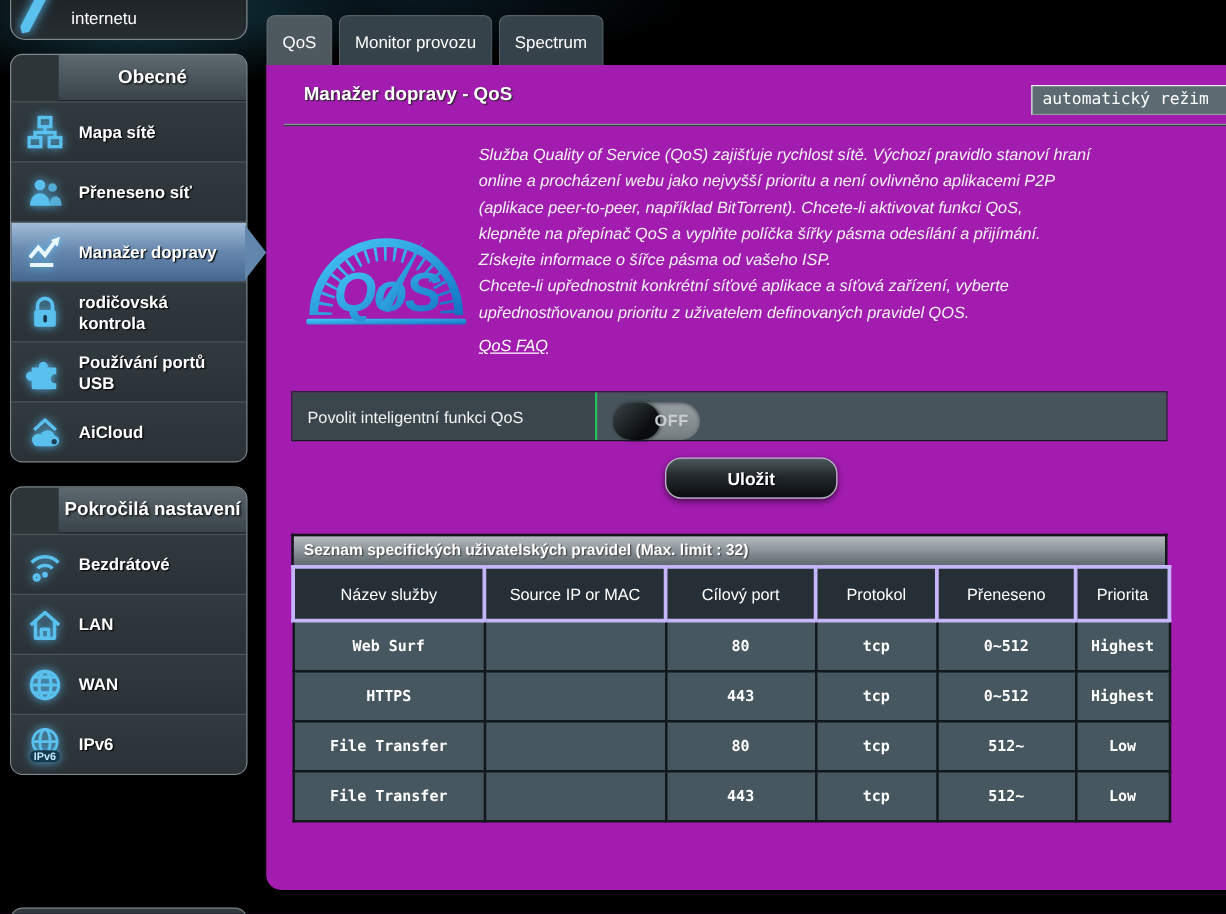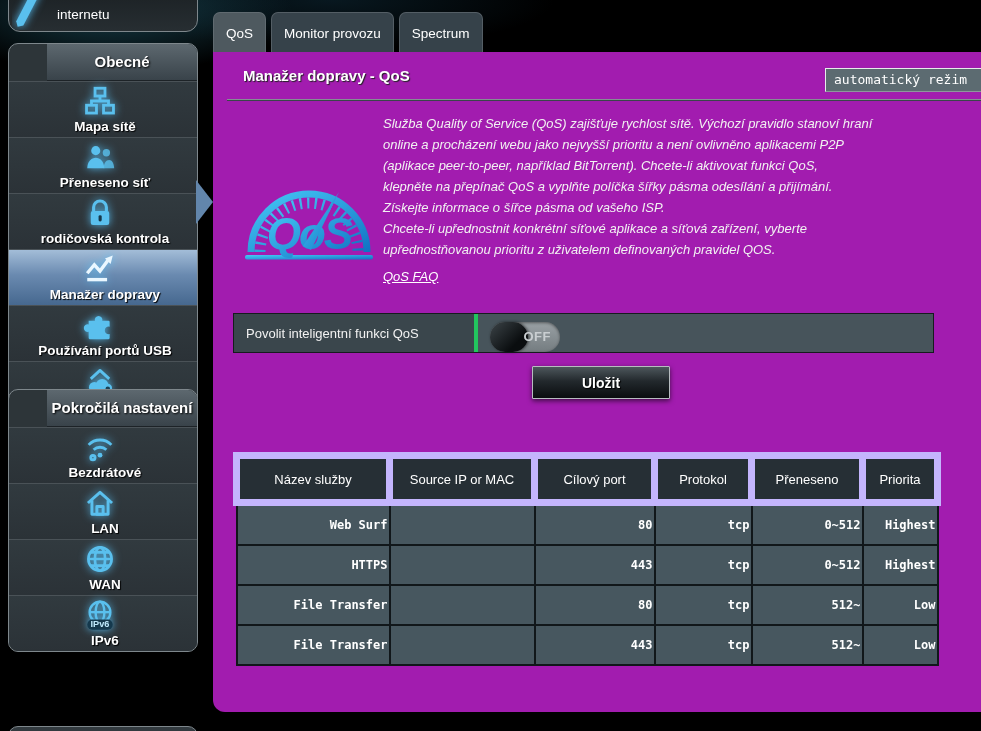--- a/index.html
+++ b/index.html
@@ -15,21 +15,21 @@
   #quick-box{top:-26px;height:58px;border-radius:12px;
     background:linear-gradient(#171c1f,#272e32);display:flex;align-items:flex-end;
     padding:0 8px 9px 48px;}
   #quick-box .qlabel{color:#fff;font-size:13.5px;}
   #pen-icon{position:absolute;left:12px;top:-16px;}
   .side-header{height:36px;line-height:36px;text-align:center;color:#fff;font-weight:bold;
     font-size:15px;background:linear-gradient(#5d686f,#39434a);
     text-shadow:1px 1px 2px #000;border-bottom:1px solid #1d2327;margin-left:38px;}
   .side-item{display:flex;align-items:center;min-height:48px;box-sizing:border-box;
     padding:2px 6px 2px 10px;border-top:1px solid #4a5257;cursor:pointer;
-    background:linear-gradient(#313a3f,#2b3237);flex-direction:column;}
+    background:linear-gradient(#313a3f,#2b3237);}
   .side-item:first-of-type{border-top:none;}
   .side-item .icn{width:34px;height:32px;flex:0 0 34px;margin-right:10px;
     filter:drop-shadow(0 0 4px rgba(90,200,255,.85));}
   .side-item .lbl{color:#fff;font-weight:bold;font-size:13.5px;line-height:17px;
     text-shadow:1px 1px 1px #000;}
   .side-item.selected{background:linear-gradient(#a3bdd8,#6a8ab0 45%,#46688f);}
   #sel-arrow{position:absolute;left:196px;top:180px;width:0;height:0;
     border-top:22px solid transparent;border-bottom:22px solid transparent;
     border-left:17px solid #6286ac;}
   #section-general{top:43px;}
@@ -60,48 +60,48 @@
   #qos-logo{position:absolute;left:30px;top:104px;}
   #desc-block{position:absolute;left:170px;top:61px;right:28px;}
   #desc-text{color:#f2f2f2;font-size:13px;font-style:italic;line-height:21px;
     white-space:pre-line;}
   #faq-link{display:inline-block;margin-top:9px;color:#fff;font-size:13px;
     font-style:italic;text-decoration:underline;cursor:pointer;}
   
   #qos-toggle-row{position:absolute;left:20px;top:261px;width:701px;height:40px;
     box-sizing:border-box;border:1px solid #161b1e;display:flex;}
   #qos-toggle-row .cell-label{width:244px;box-sizing:border-box;background:#3a464c;
-    border-right:4px solid #22c55e;color:#f2f2f2;font-size:13px;display:flex;
+    border-right:2px solid #22c55e;color:#f2f2f2;font-size:13px;display:flex;
     align-items:center;padding-left:12px;}
   #qos-toggle-row .cell-ctrl{flex:1;background:#47545b;display:flex;
     align-items:flex-end;padding-left:12px;}
   #qos-switch{position:relative;width:70px;height:30px;border-radius:16px;
     background:linear-gradient(#9aa1a5,#747c80);box-shadow:inset 0 1px 3px rgba(0,0,0,.45);
     cursor:pointer;}
   #qos-switch .knob{position:absolute;left:0;top:0;width:38px;height:30px;
     border-radius:16px;background:linear-gradient(135deg,#3c4448,#0a0d0f 70%);
     box-shadow:1px 0 3px rgba(0,0,0,.6);}
   #qos-switch .state{position:absolute;right:9px;top:0;line-height:30px;
     color:#c9ced1;font-weight:bold;font-size:13px;letter-spacing:.5px;}
   
   #save-btn{position:absolute;left:319px;top:314px;width:138px;height:33px;
     background:linear-gradient(180deg,#4d575c 0%,#23292d 45%,#0a0d0f 100%);
-    border:1px solid #b7bdc0;border-radius:1px;color:#fff;font-weight:bold;
+    border:1px solid #b7bdc0;border-radius:13px;color:#fff;font-weight:bold;
     font-size:14px;font-family:"Liberation Sans",sans-serif;cursor:pointer;
     box-shadow:0 2px 5px rgba(0,0,0,.6);text-shadow:1px 1px 1px #000;}
   
   #table-title{position:absolute;left:20px;top:375px;width:701px;height:25px;
     box-sizing:border-box;background:linear-gradient(#b4bbbe,#8e979c 45%,#5f696f);
     border:2px solid #11171a;border-bottom:none;color:#fff;font-weight:bold;
     font-size:12.5px;line-height:22px;padding-left:8px;text-shadow:1px 1px 1px #444;}
   #rules-table{position:absolute;left:20px;top:400px;width:701px;
     border-collapse:collapse;table-layout:fixed;}
   #rules-table th{background:#262f35;height:38px;color:#fff;font-weight:normal;
-    font-size:13px;border:7px solid #c4b5fd;text-align:center;}
-  #rules-table td{background:#47575f;height:36px;color:#fff;text-align:right;
+    font-size:13px;border:3px solid #c4b5fd;text-align:center;}
+  #rules-table td{background:#47575f;height:36px;color:#fff;text-align:center;
     font-family:"DejaVu Sans Mono",monospace;font-weight:bold;font-size:12px;
     border:2px solid #11171a;}
   svg{display:block;}
 </style>
 </head>
 <body>
 
 <div id="bg-glow"></div>
 
 <div class="side-box" id="quick-box">
@@ -131,38 +131,38 @@
       <g fill="#5ac0ee">
         <circle cx="9" cy="7.5" r="3.2"></circle>
         <path d="M3 20 c0-5 3-7.5 6-7.5 s6 2.5 6 7.5 z"></path>
         <circle cx="16.5" cy="9" r="2.6" opacity=".8"></circle>
         <path d="M14.5 20 c.3-3.5 1.6-5.8 4-5.8 2 0 3.3 2.2 3.5 5.8 z" opacity=".8"></path>
       </g>
     </svg>
     <span class="lbl">Přeneseno síť</span>
   </div>
 
+  <div class="side-item selected">
+    <svg class="icn" viewBox="0 0 24 24">
+      <g stroke="#eaf7ff" stroke-width="2.4" fill="none">
+        <path d="M3 15 L8 9 L12 13.5 L17.5 6"></path>
+        <path d="M3 19.5 H17"></path>
+      </g>
+      <path fill="#eaf7ff" d="M15.5 4.5 L21 2.5 L19.5 8.5 Z"></path>
+    </svg>
+    <span class="lbl">Manažer dopravy</span>
+  </div>
+
   <div class="side-item">
     <svg class="icn" viewBox="0 0 24 24">
       <path d="M7.5 11 V8 a4.5 4.5 0 0 1 9 0 v3" fill="none" stroke="#5ac0ee" stroke-width="2.2"></path>
       <rect x="5.5" y="10.5" width="13" height="10" rx="1.5" fill="#5ac0ee"></rect>
       <rect x="11" y="13.5" width="2.2" height="4.5" rx="1" fill="#17384a"></rect>
     </svg>
     <span class="lbl">rodičovská kontrola</span>
-  </div>
-
-  <div class="side-item selected">
-    <svg class="icn" viewBox="0 0 24 24">
-      <g stroke="#eaf7ff" stroke-width="2.4" fill="none">
-        <path d="M3 15 L8 9 L12 13.5 L17.5 6"></path>
-        <path d="M3 19.5 H17"></path>
-      </g>
-      <path fill="#eaf7ff" d="M15.5 4.5 L21 2.5 L19.5 8.5 Z"></path>
-    </svg>
-    <span class="lbl">Manažer dopravy</span>
   </div>
 
   <div class="side-item">
     <svg class="icn" viewBox="0 0 24 24">
       <path fill="#5ac0ee" d="M4 9 h4.4 a2.7 2.7 0 1 1 5.2 0 H18 a.8.8 0 0 1 .8.8 v3.4 a2.7 2.7 0 1 0 0 5.2 V21.2 a.8.8 0 0 1 -.8.8 H4.8 A.8.8 0 0 1 4 21.2 v-4.4 a2.7 2.7 0 1 1 0-5.2 z"></path>
     </svg>
     <span class="lbl">Používání portů USB</span>
   </div>
 
   <div class="side-item">
@@ -282,20 +282,21 @@
     <div class="cell-ctrl">
       <div id="qos-switch">
         <div class="knob"></div>
         <div class="state">OFF</div>
       </div>
     </div>
   </div>
 
   <button id="save-btn">Uložit</button>
 
+  <div id="table-title">Seznam specifických uživatelských pravidel (Max. limit : 32)</div>
 
   <table id="rules-table">
     <colgroup>
       <col style="width:153px">
         <col style="width:145px">
         <col style="width:120px">
       <col style="width:97px">
         <col style="width:111px">
         <col style="width:75px">
     </colgroup>

